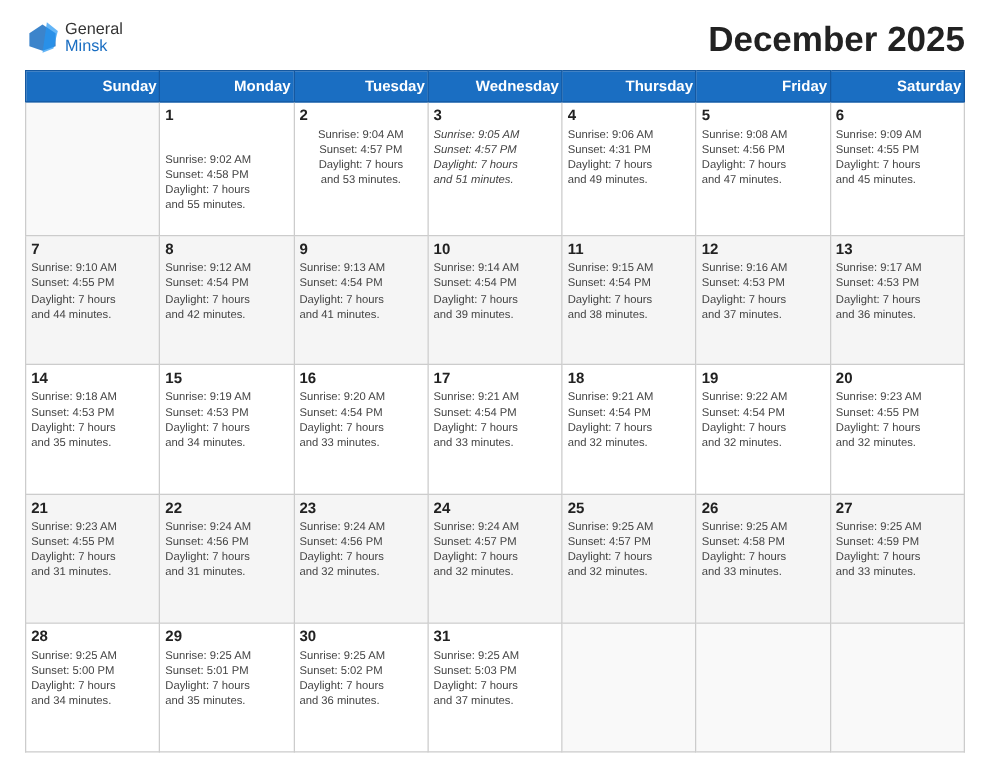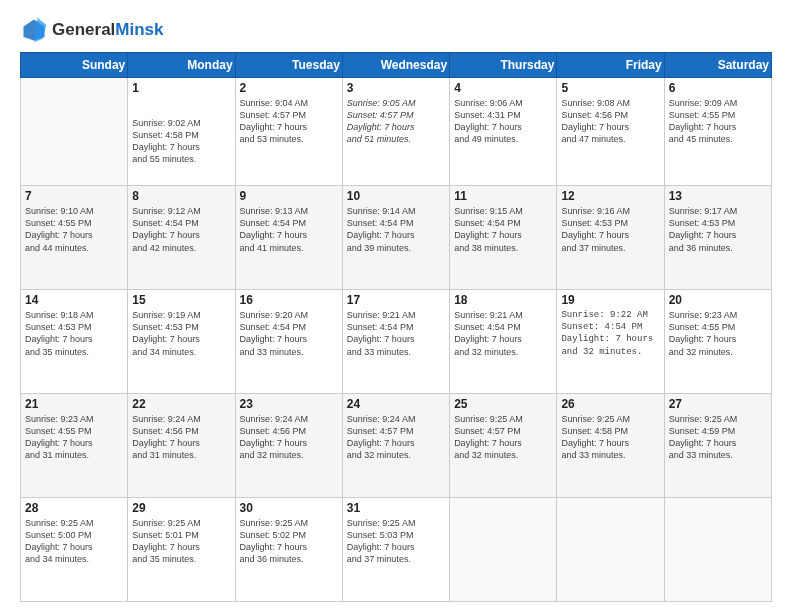--- a/index.html
+++ b/index.html
@@ -23,23 +23,23 @@
       align-items: flex-start;
       margin-bottom: 8px;
     }
     .logo {
       display: flex;
       align-items: center;
       gap: 4px;
     }
     .logo-text {
       display: flex;
-      flex-direction: row;
-      font-size: 17px;
-      font-weight: bold;
+      flex-direction: column;
+      font-size: 13px;
+      font-weight: normal;
       line-height: 1.1;
     }
     .logo-text span:first-child { color: #333; }
     .logo-text span:last-child { color: #1a6ec2; }
     .logo-icon {
       width: 28px;
       height: 28px;
     }
     .title-block {
       text-align: right;
@@ -106,20 +106,21 @@
       <svg class="logo-icon" viewBox="0 0 32 32">
         <polygon points="16,4 28,12 28,24 16,28 4,24 4,12" fill="#1a6ec2" opacity="0.85"></polygon>
         <polygon points="20,2 30,10 26,26 16,30" fill="#2196f3" opacity="0.7"></polygon>
       </svg>
       <div class="logo-text">
         <span>General</span>
         <span>Minsk</span>
       </div>
     </div>
     <div class="title-block">
+      <h1>December 2025</h1>
     </div>
   </div>
 
   <table class="calendar">
     <thead>
       <tr>
 
       <th>Sunday</th>
           <th>Monday</th>
           <th>Tuesday</th>
@@ -134,21 +135,21 @@
           <td class="empty"></td>
           <td>
             <span class="day-num">1</span>
             <div class="day-info" style="white-space: pre-line; margin-top: 22px;">Sunrise: 9:02 AM
 Sunset: 4:58 PM
 Daylight: 7 hours
 and 55 minutes.</div>
           </td>
           <td>
             <span class="day-num">2</span>
-            <div class="day-info" style="white-space: pre-line;">Sunrise: 9:04 AM
+            <div class="day-info" style="white-space: pre-line; text-align: center;">Sunrise: 9:04 AM
 Sunset: 4:57 PM
 Daylight: 7 hours
 and 53 minutes.</div>
           </td>
           <td>
             <span class="day-num">3</span>
             <div class="day-info" style="white-space: pre-line; font-style: italic;">Sunrise: 9:05 AM
 Sunset: 4:57 PM
 Daylight: 7 hours
 and 51 minutes.</div>
@@ -257,21 +258,21 @@
           </td>
           <td>
             <span class="day-num">18</span>
             <div class="day-info" style="white-space: pre-line;">Sunrise: 9:21 AM
 Sunset: 4:54 PM
 Daylight: 7 hours
 and 32 minutes.</div>
           </td>
           <td>
             <span class="day-num">19</span>
-            <div class="day-info" style="white-space: pre-line; font-family: Liberation Mono, monospace;">Sunrise: 9:22 AM
+            <div class="day-info" style="white-space: pre-line;">Sunrise: 9:22 AM
 Sunset: 4:54 PM
 Daylight: 7 hours
 and 32 minutes.</div>
           </td>
           <td>
             <span class="day-num">20</span>
             <div class="day-info" style="white-space: pre-line;">Sunrise: 9:23 AM
 Sunset: 4:55 PM
 Daylight: 7 hours
 and 32 minutes.</div>

